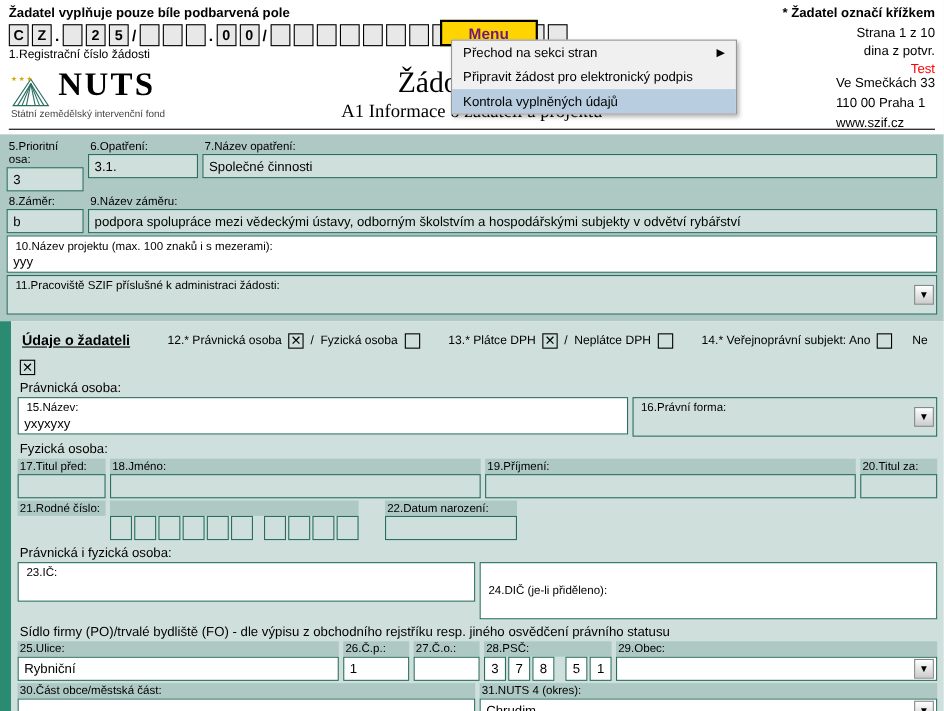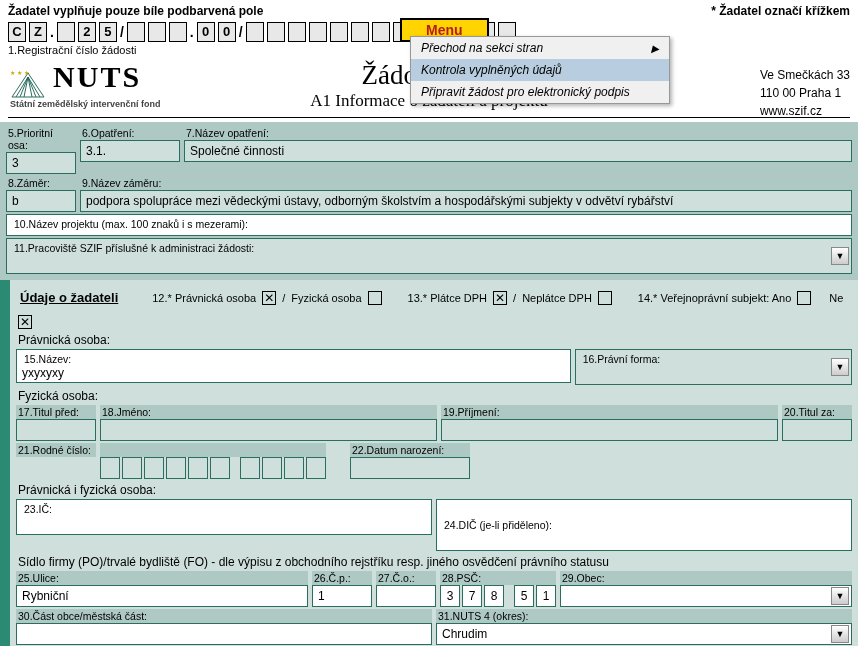--- a/index.html
+++ b/index.html
@@ -2,31 +2,31 @@
 <html><head>
 <meta charset="utf-8">
 <style>
   * { box-sizing: border-box; margin: 0; padding: 0; }
   body { font-family: Arial, sans-serif; font-size: 11px; background: #fff; color: #000; width: 858px; }
   .top { background: #fff; padding: 4px 8px; position: relative; }
   .top-row1 { display: flex; justify-content: space-between; font-weight: bold; font-size: 12px; }
   .reg-row { display: flex; align-items: center; gap: 3px; margin-top: 4px; }
   .reg-box { border: 1px solid #000; width: 18px; height: 20px; text-align: center; line-height: 18px; font-size: 13px; font-weight: bold; background: #e8e8e8; }
   .reg-sep { font-size: 14px; font-weight: bold; }
-  .menu-btn { border: 2px solid #000; background: #ffd400; padding: 2px 24px; font-size: 14px; font-weight: bold; color: #b91c1c; position: absolute; left: 400px; top: 18px; }
-  .dropdown { position: absolute; left: 410px; top: 36px; background: #f0f0f0; border: 1px solid #979797; width: 260px; z-index: 10; box-shadow: 2px 2px 4px rgba(0,0,0,.3); font-style: italic; }
+  .menu-btn { border: 2px solid #000; background: #ffd400; padding: 2px 24px; font-size: 14px; font-weight: bold; color: #701a75; position: absolute; left: 400px; top: 18px; }
+  .dropdown { position: absolute; left: 410px; top: 36px; background: #f0f0f0; border: 1px solid #979797; width: 260px; z-index: 10; box-shadow: 2px 2px 4px rgba(0,0,0,.3); }
   .dropdown-item { padding: 4px 10px; font-size: 12px; display: flex; justify-content: space-between; align-items: center; }
   .dropdown-item.hl { background: #b8cee0; }
   .arrow { font-size: 10px; }
   .info-right { position: absolute; right: 8px; top: 22px; text-align: right; font-size: 12px; line-height: 16px; }
   .info-right .test { color: red; }
   .sub-row { font-size: 11px; margin-top: 2px; }
   .szif-logo { position: absolute; left: 10px; top: 60px; }
   .szif-logo .txt { font-size: 30px; font-weight: bold; font-family: "Times New Roman", serif; letter-spacing: 2px; display: inline-block; margin-left: 4px; }
-  .szif-logo .sub { font-size: 9px; color: #444; font-weight: bold; }
+  .szif-logo .sub { font-size: 9px; color: #444; }
   .szif-logo svg { vertical-align: middle; }
   .title { text-align: center; margin-top: 4px; }
   .title h1 { font-family: "Times New Roman", serif; font-size: 27px; font-weight: normal; }
   .title h2 { font-family: "Times New Roman", serif; font-size: 17px; font-weight: normal; }
   .addr { position: absolute; right: 8px; top: 66px; font-size: 12px; line-height: 18px; }
   .sep-line { border-top: 1px solid #000; margin-top: 6px; }
   .form { background: #aec9c4; padding: 4px 6px; }
   .row { display: flex; gap: 4px; margin-bottom: 2px; }
   .cell { display: flex; flex-direction: column; }
   .lbl { font-size: 10.5px; background: #aec9c4; padding: 1px 2px; }
@@ -84,28 +84,33 @@
     <span class="reg-box"></span>
   </div>
   <div class="sub-row">1.Registrační číslo žádosti</div>
 
   <button class="menu-btn">Menu</button>
   <div class="dropdown">
     <div class="dropdown-item">
       <span>Přechod na sekci stran</span>
       <span class="arrow">▶</span>
     </div>
+    <div class="dropdown-item">
+      <span>Připravit žádost pro elektronický podpis</span>
+    </div>
     <div class="dropdown-item hl">
       <span>Kontrola vyplněných údajů</span>
     </div>
-    <div class="dropdown-item">
-      <span>Připravit žádost pro elektronický podpis</span>
-    </div>
-  </div>
-
+  </div>
+
+  <div class="info-right">
+    <div>Strana 1 z 10</div>
+    <div>dina z potvr.</div>
+    <div class="test">Test</div>
+  </div>
 
   <div class="szif-logo">
     <div>
       <svg width="36" height="30">
           <g fill="#2a6e60">
             <path d="M2 28 L18 4 L34 28 Z" fill="none" stroke="#2a6e60" stroke-width="1"></path>
             <line x1="6" y1="28" x2="18" y2="8" stroke="#2a6e60"></line>
             <line x1="10" y1="28" x2="18" y2="8" stroke="#2a6e60"></line>
             <line x1="14" y1="28" x2="18" y2="8" stroke="#2a6e60"></line>
             <line x1="22" y1="28" x2="18" y2="8" stroke="#2a6e60"></line>
@@ -155,20 +160,21 @@
       </div>
     <div class="cell" style="flex:1">
         <div class="lbl">9.Název záměru:</div>
         <div class="inp ro">podpora spolupráce mezi vědeckými ústavy, odborným školstvím a hospodářskými subjekty v odvětví rybářství</div>
       </div>
   </div>
   <div class="row">
     <div class="cell" style="flex:1">
         <div class="inp" style="padding:2px 5px">
           <div class="lbl" style="background:transparent">10.Název projektu (max. 100 znaků i s mezerami):</div>
+          <div>yyy</div>
         </div>
       </div>
   </div>
   <div class="row">
     <div class="cell" style="flex:1">
         <div class="inp ro with-sel" style="padding:2px 5px;min-height:36px">
           <div class="lbl" style="background:transparent">11.Pracoviště SZIF příslušné k administraci žádosti:</div>
           <span class="sel-arrow">▼</span>
         </div>
       </div>

